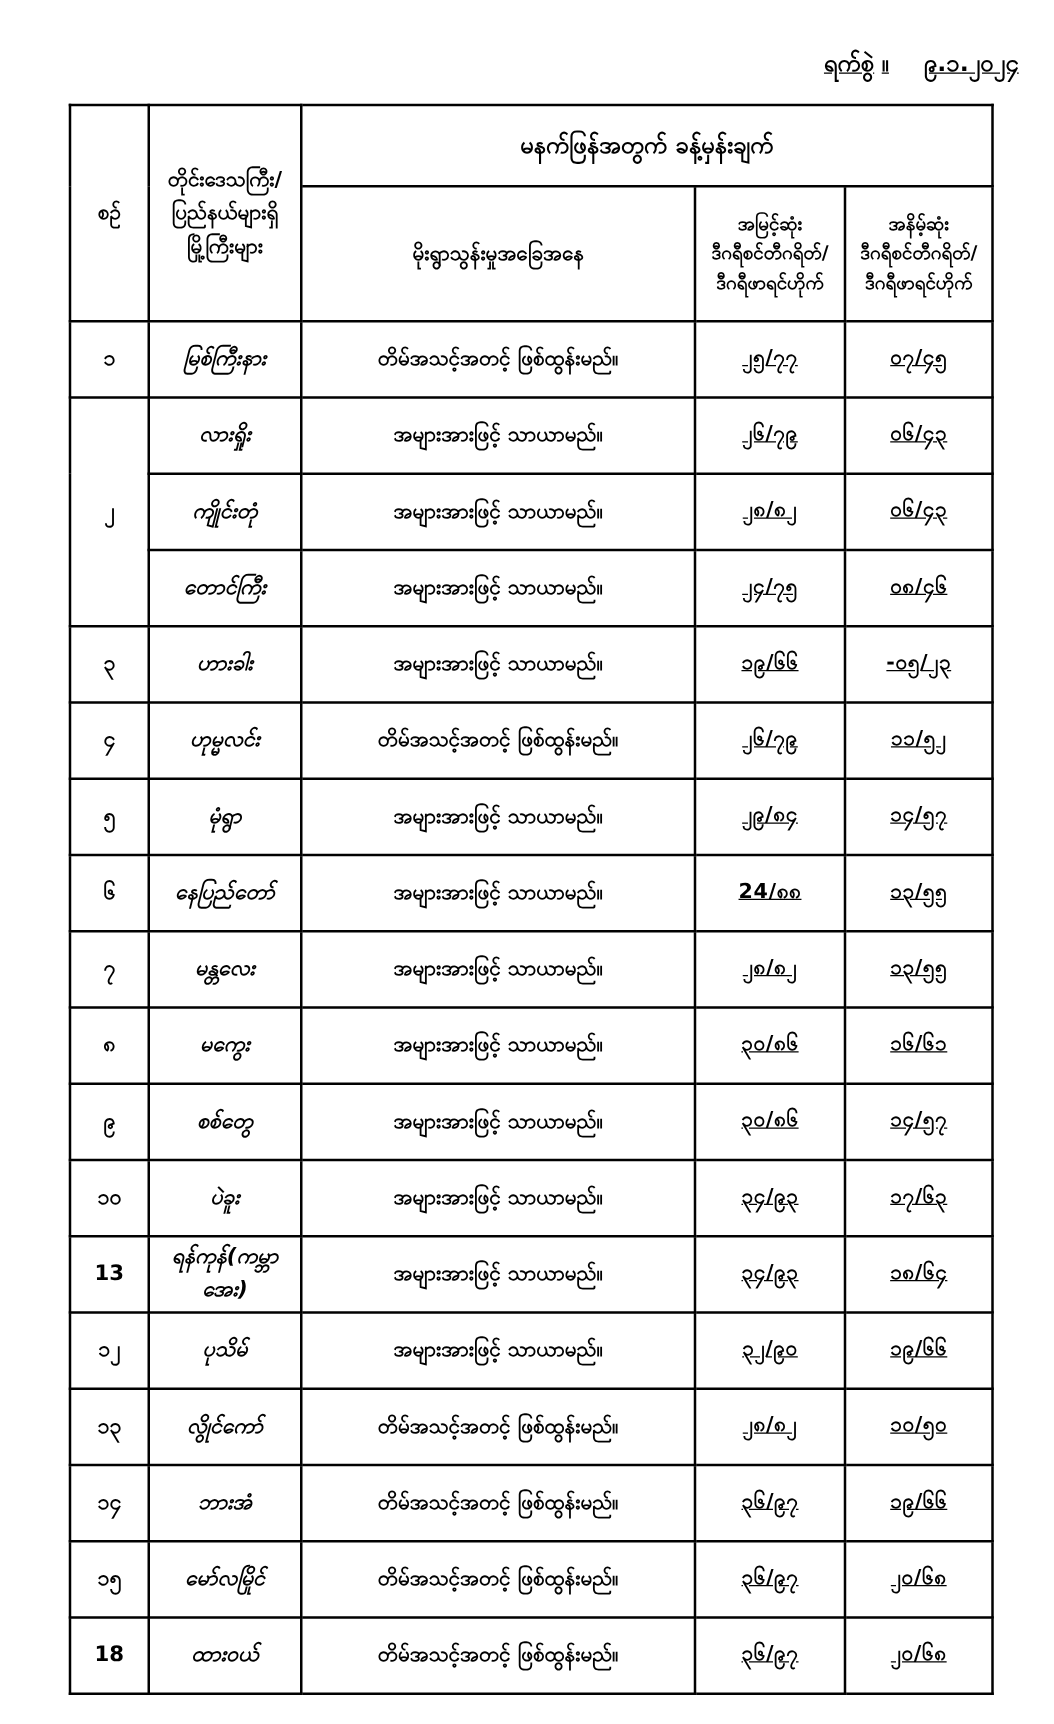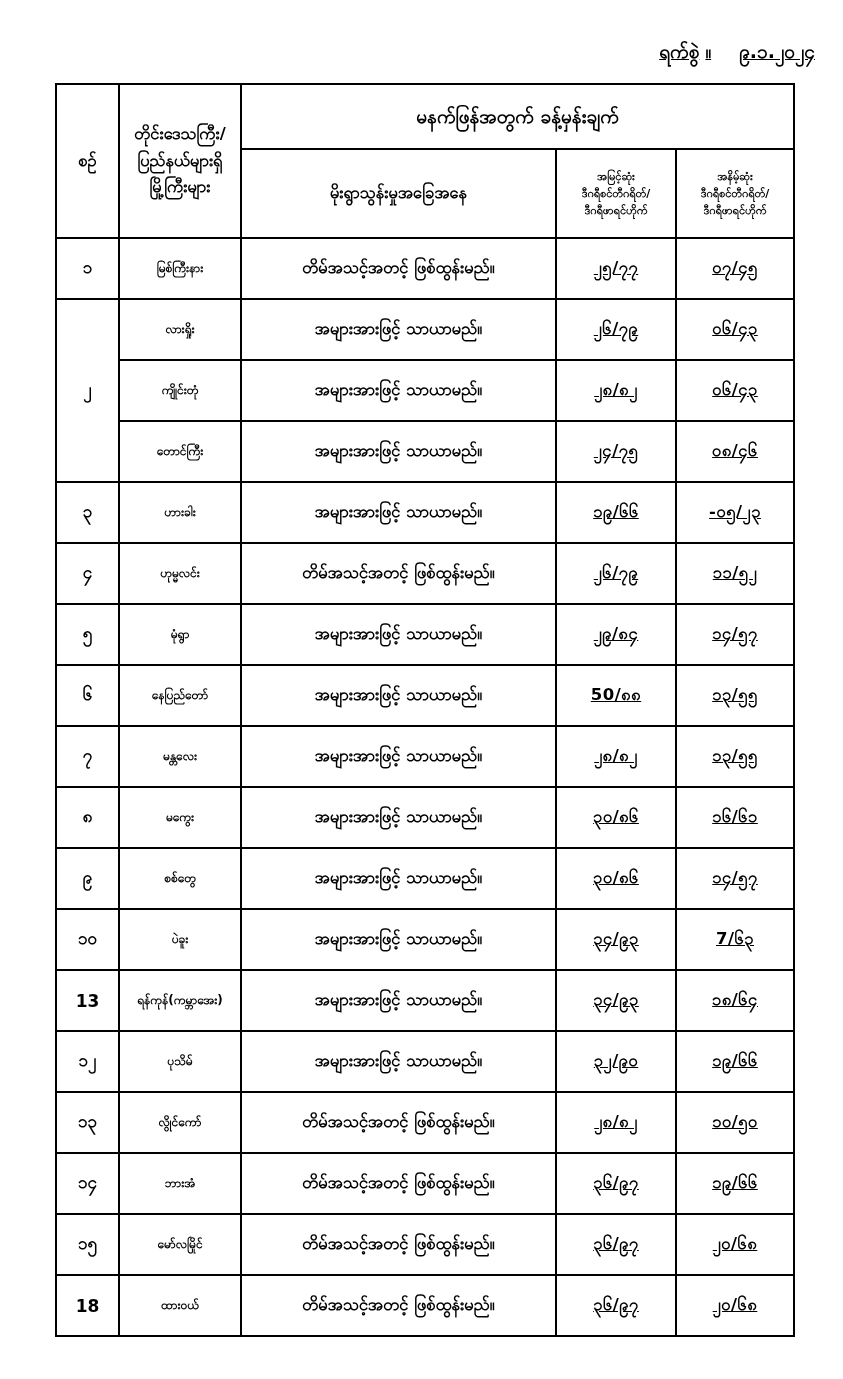--- a/index.html
+++ b/index.html
@@ -34,25 +34,25 @@
     vertical-align:middle;
     padding:2px 4px;
     font-weight:bold;
   }
   .weather thead tr.tier1 { height:65px; }
   .weather thead tr.tier2 { height:82px; }
   .weather tbody tr { height:61px; }
 
   .weather th { font-size:16.5px; line-height:1.6; }
   .weather th.hdr-span { font-size:19px; }
-  .weather th.hdr-temp { font-size:11px; line-height:1.55; padding:18px 2px;border-radius:24px; }
+  .weather th.hdr-temp { font-size:15px; line-height:1.55; padding:18px 2px;border-radius:24px; }
   .weather th .hline { display:block; }
 
   td.cell-no { font-size:17px; }
-  td.cell-city { font-size:12px; line-height:1.6; padding:2px 2px; }
+  td.cell-city { font-size:17px; line-height:1.6; padding:2px 2px;font-style:italic; }
   td.cell-fc { font-size:16.5px; line-height:1.6; }
   td.cell-temp { font-size:16.5px; letter-spacing:0.5px;text-decoration:underline; }
 
   col.c-no   { width:63px; }
   col.c-city { width:122px; }
   col.c-fc   { width:315px; }
   col.c-max  { width:120px; }
   col.c-min  { width:118px; }
 </style>
 </head>
@@ -141,21 +141,21 @@
       <td class="cell-no">၅</td>
       <td class="cell-city">မုံရွာ</td>
       <td class="cell-fc">အများအားဖြင့် သာယာမည်။</td>
       <td class="cell-temp">၂၉/၈၄</td>
       <td class="cell-temp">၁၄/၅၇</td>
     </tr>
     <tr>
       <td class="cell-no">၆</td>
       <td class="cell-city">နေပြည်တော်</td>
       <td class="cell-fc">အများအားဖြင့် သာယာမည်။</td>
-      <td class="cell-temp">50/၈၈</td>
+      <td class="cell-temp">24/၈၈</td>
       <td class="cell-temp">၁၃/၅၅</td>
     </tr>
     <tr>
       <td class="cell-no">၇</td>
       <td class="cell-city">မန္တလေး</td>
       <td class="cell-fc">အများအားဖြင့် သာယာမည်။</td>
       <td class="cell-temp">၂၈/၈၂</td>
       <td class="cell-temp">၁၃/၅၅</td>
     </tr>
     <tr>
@@ -170,21 +170,21 @@
       <td class="cell-city">စစ်တွေ</td>
       <td class="cell-fc">အများအားဖြင့် သာယာမည်။</td>
       <td class="cell-temp">၃၀/၈၆</td>
       <td class="cell-temp">၁၄/၅၇</td>
     </tr>
     <tr>
       <td class="cell-no">၁၀</td>
       <td class="cell-city">ပဲခူး</td>
       <td class="cell-fc">အများအားဖြင့် သာယာမည်။</td>
       <td class="cell-temp">၃၄/၉၃</td>
-      <td class="cell-temp">7/၆၃</td>
+      <td class="cell-temp">၁၇/၆၃</td>
     </tr>
     <tr>
       <td class="cell-no">13</td>
       <td class="cell-city">ရန်ကုန်(ကမ္ဘာအေး)</td>
       <td class="cell-fc">အများအားဖြင့် သာယာမည်။</td>
       <td class="cell-temp">၃၄/၉၃</td>
       <td class="cell-temp">၁၈/၆၄</td>
     </tr>
     <tr>
       <td class="cell-no">၁၂</td>

